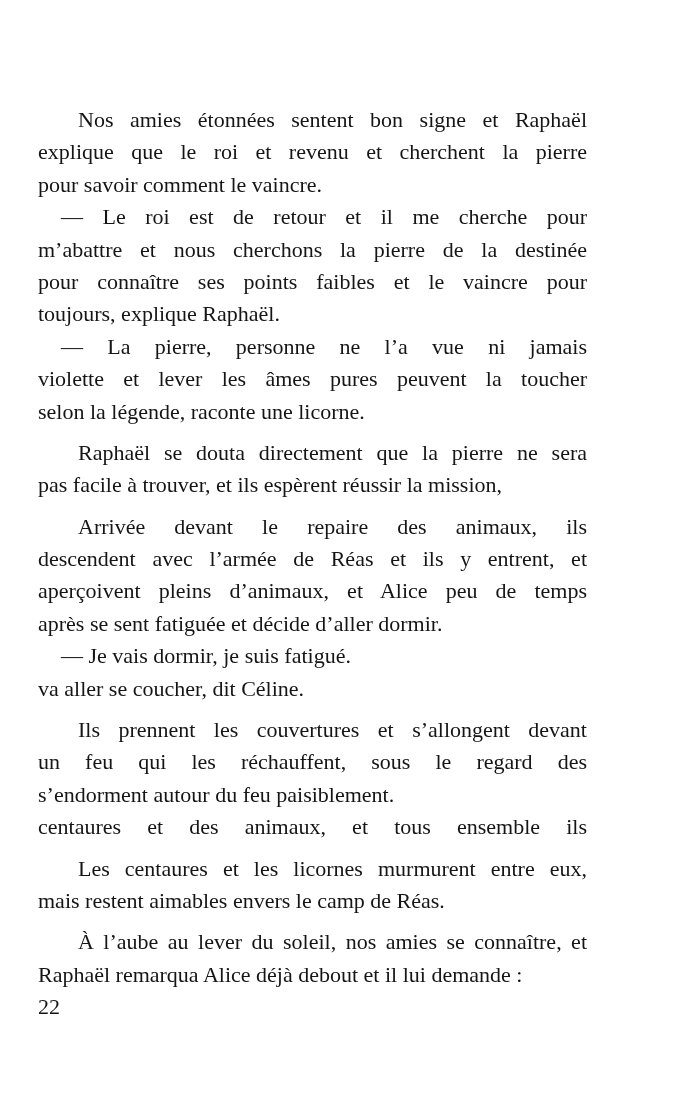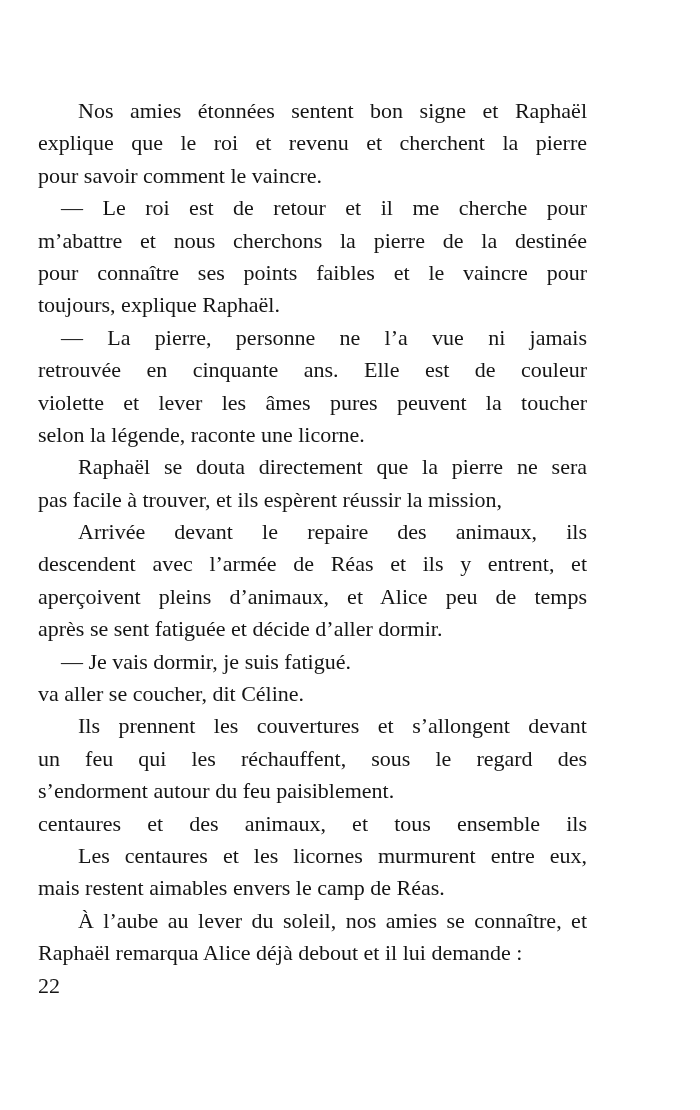--- a/index.html
+++ b/index.html
@@ -28,42 +28,41 @@
   .line {
     text-align: justify;
     text-align-last: justify;
     white-space: normal;
     height: 32.4px;
     overflow: visible;
   }
   .line.end {
     text-align-last: left;
   }
-  .line.ip { text-indent: 40px; }   
+  .line.ip { text-indent: 40px; margin-top: 9px; }   
   .line.id { text-indent: 23px; }   
   .page-number {
     text-align: right;
     text-align-last: left;
   }
 </style>
 </head>
 <body>
 
 <div class="page">
   <div class="text-block" id="text-lines">
 
   <div class="line ip">Nos amies étonnées sentent bon signe et Raphaël</div>
       <div class="line">explique que le roi et revenu et cherchent la pierre</div>
       <div class="line end">pour savoir comment le vaincre.</div>
       <div class="line id">— Le roi est de retour et il me cherche pour</div>
       <div class="line">m’abattre et nous cherchons la pierre de la destinée</div>
       <div class="line">pour connaître ses points faibles et le vaincre pour</div>
       <div class="line end">toujours, explique Raphaël.</div>
       <div class="line id">— La pierre, personne ne l’a vue ni jamais</div>
-      <div class="line">retrouvée en cinquante ans. Elle est de couleur</div>
       <div class="line">violette et lever les âmes pures peuvent la toucher</div>
       <div class="line end">selon la légende, raconte une licorne.</div>
       <div class="line ip">Raphaël se douta directement que la pierre ne sera</div>
       <div class="line end">pas facile à trouver, et ils espèrent réussir la mission,</div>
       <div class="line ip">Arrivée devant le repaire des animaux, ils</div>
       <div class="line">descendent avec l’armée de Réas et ils y entrent, et</div>
       <div class="line">aperçoivent pleins d’animaux, et Alice peu de temps</div>
       <div class="line end">après se sent fatiguée et décide d’aller dormir.</div>
       <div class="line id end">— Je vais dormir, je suis fatigué.</div>
       <div class="line end">va aller se coucher, dit Céline.</div>

